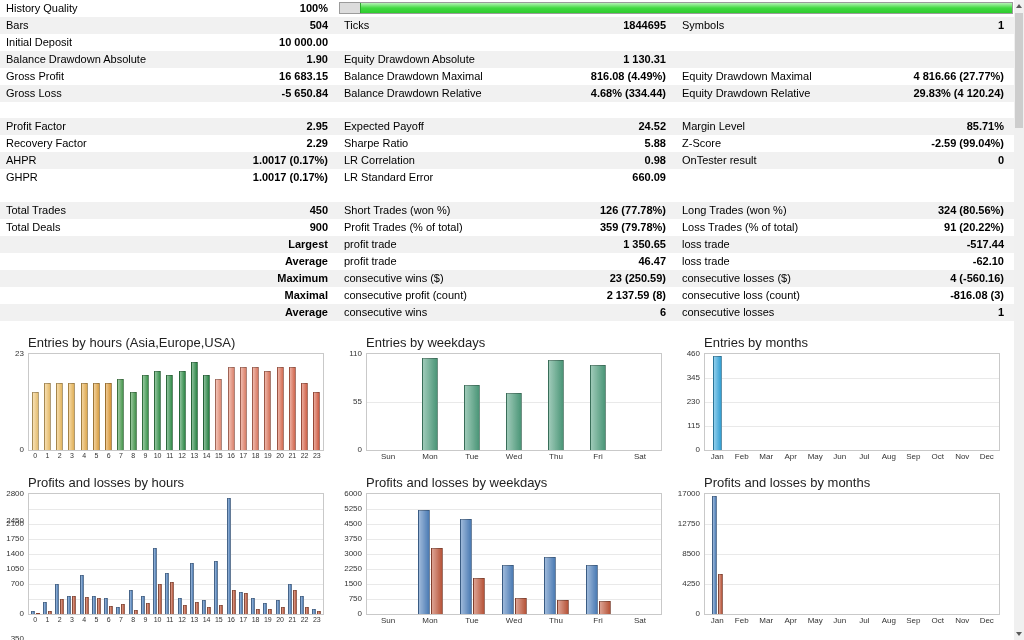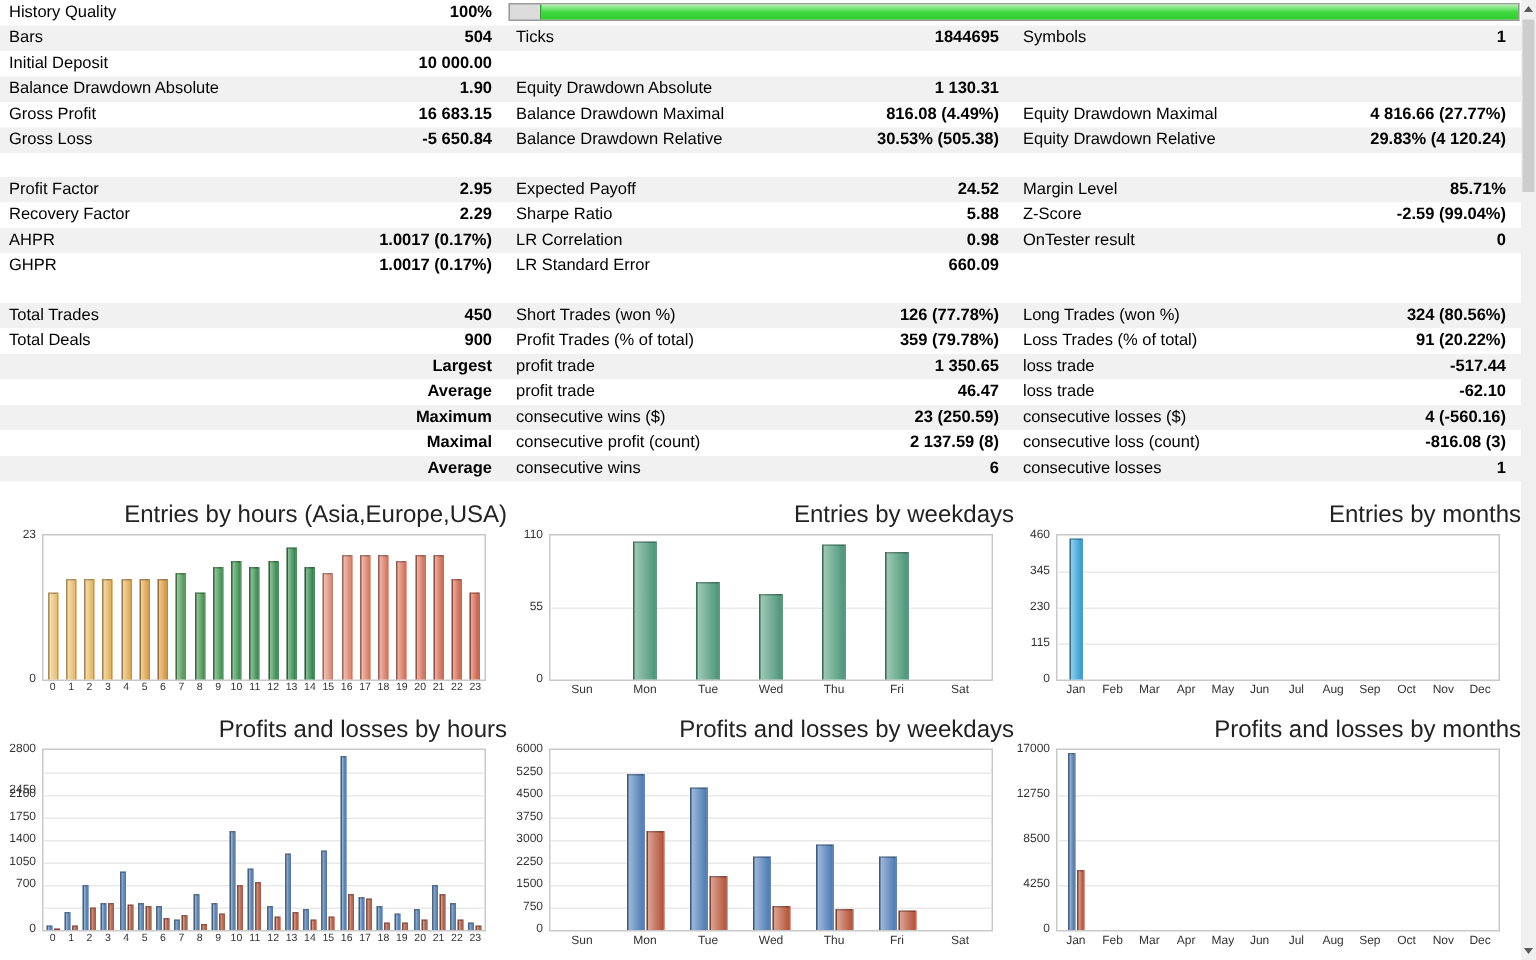--- a/index.html
+++ b/index.html
@@ -21,21 +21,21 @@
   .progress-cell{flex:1;box-sizing:border-box;padding:2px 1px;}
   .progress-track{position:relative;height:12px;background:#dcdcdc;
         border:1px solid #9b9b9b;box-sizing:border-box;}
   .progress-fill{position:absolute;top:0;bottom:0;left:3%;right:0;
         background:linear-gradient(#b5f4b5,#41d941 50%,#2ecc2e);
         border-left:1px solid #2aa82a;}
 
   
   .charts{display:flex;flex-wrap:wrap;padding-top:14px;}
   .chart{width:338px;box-sizing:border-box;margin-bottom:14px;}
-  .chart .title{font-size:16px;color:#222;margin:0 0 3px 28px;white-space:nowrap;text-align:right;}
+  .chart .title{font-size:13px;color:#222;margin:0 0 3px 28px;white-space:nowrap;}
   .chart .body{display:flex;}
   .chart .yaxis{width:28px;position:relative;flex:0 0 28px;}
   .chart .plot{position:relative;flex:1;margin-right:14px;
         border:1px solid #c9c9c9;background:#fff;box-sizing:content-box;}
   .chart.row1 .plot,.chart.row1 .yaxis{height:96px;}
   .chart.row2 .plot,.chart.row2 .yaxis{height:120px;}
   .ylabel{position:absolute;right:4px;font-size:8px;color:#333;
         transform:translateY(-50%);white-space:nowrap;}
   .gridline{position:absolute;left:0;right:0;height:1px;background:#e9e9e9;}
   .bars{position:absolute;left:0;right:0;top:0;bottom:0;display:flex;align-items:flex-end;}
@@ -125,21 +125,21 @@
           <span class="value">4 816.66 (27.77%)</span>
         </div>
       </div>
       <div class="row shaded">
         <div class="cell">
           <span class="label">Gross Loss</span>
           <span class="value">-5 650.84</span>
         </div>
         <div class="cell">
           <span class="label">Balance Drawdown Relative</span>
-          <span class="value">30.53% (505.38)</span>
+          <span class="value">4.68% (334.44)</span>
         </div>
         <div class="cell">
           <span class="label">Equity Drawdown Relative</span>
           <span class="value">29.83% (4 120.24)</span>
         </div>
       </div>
       <div class="row spacer"></div>
       <div class="row shaded">
         <div class="cell">
           <span class="label">Profit Factor</span>

